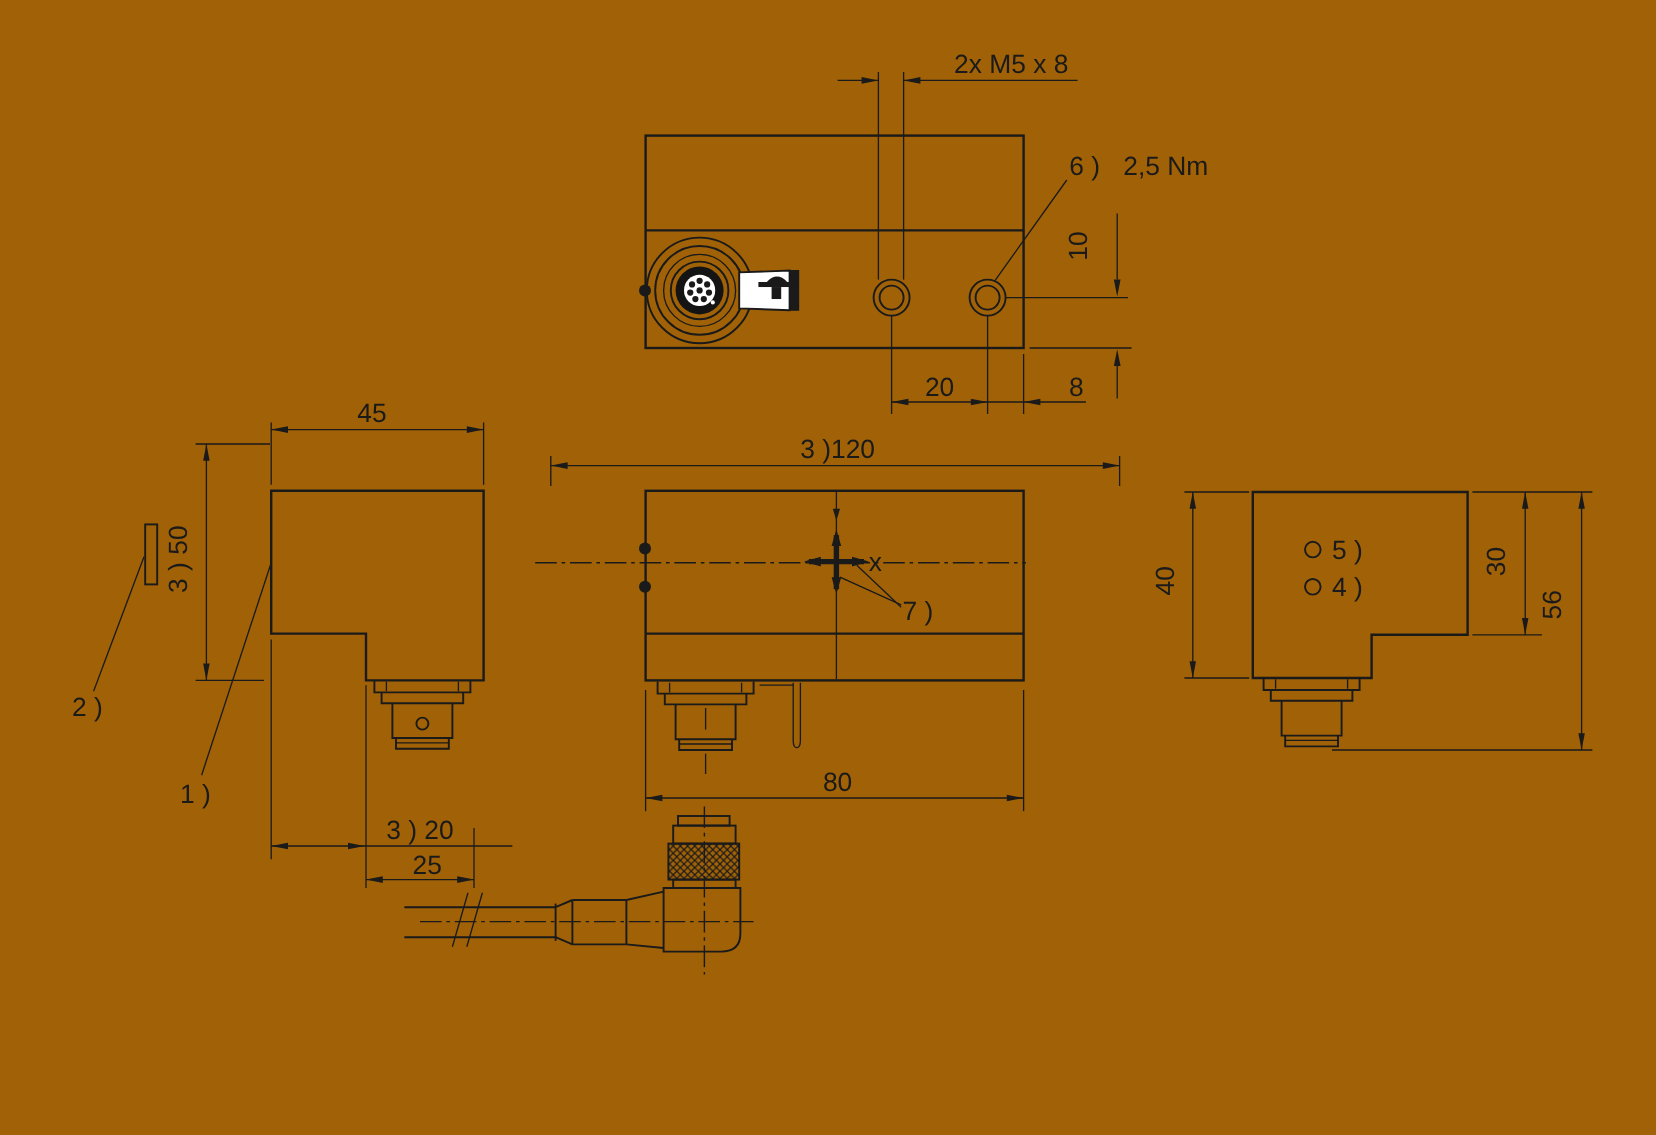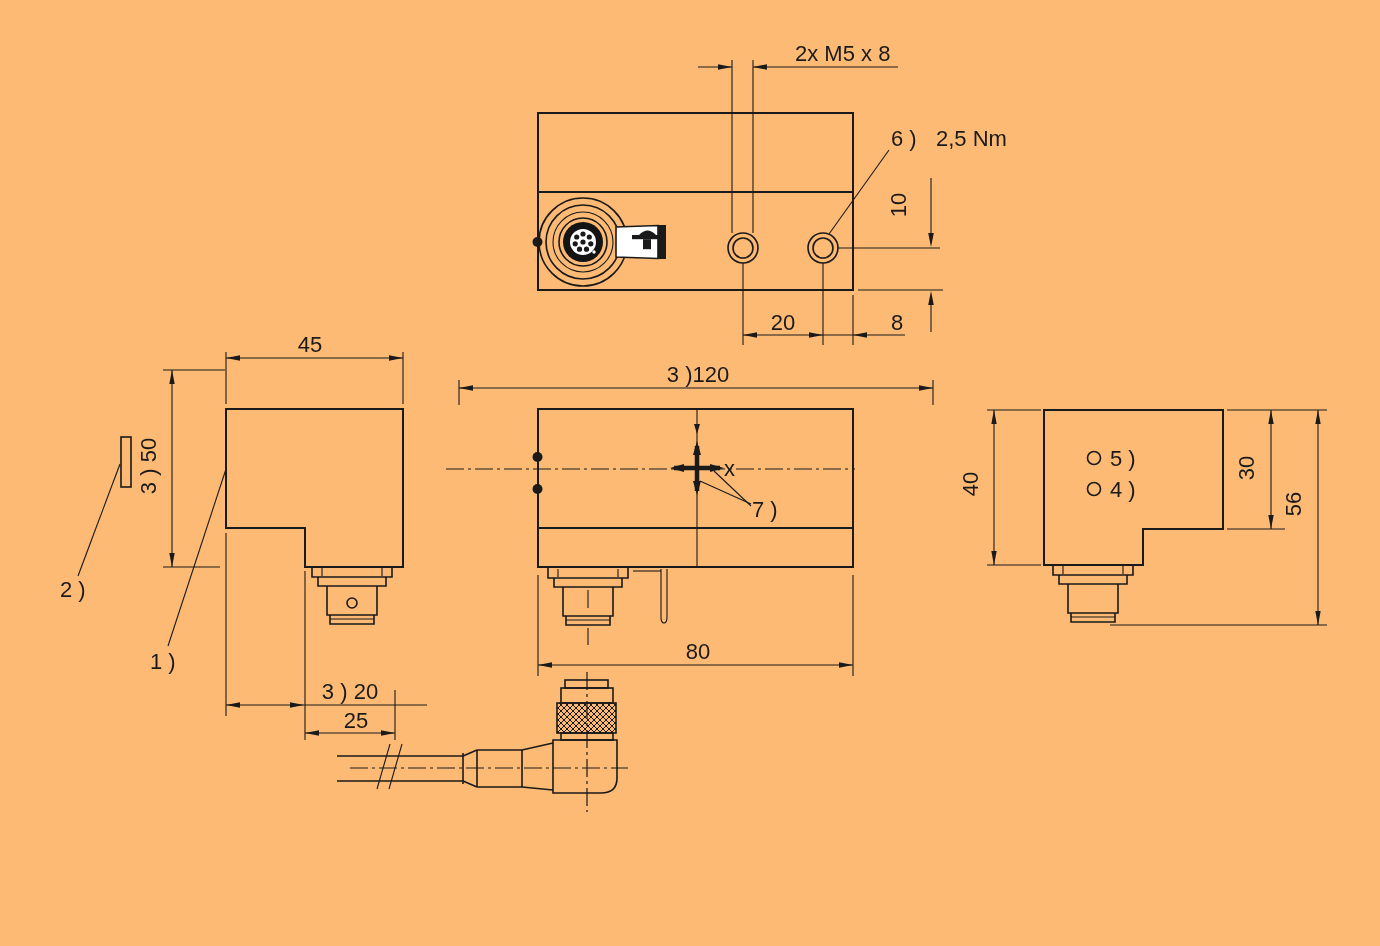--- a/index.html
+++ b/index.html
@@ -1,16 +1,16 @@
 <!DOCTYPE html>
 <html><head>
 <meta charset="utf-8">
 <style>
   html,body{margin:0;padding:0;background:#ffffff;}
-  .canvas{position:relative;width:1380px;height:946px;background:#fdba74;overflow:hidden;}
+  .canvas{position:relative;width:1380px;height:946px;background:#a16207;overflow:hidden;}
   svg{position:absolute;left:0;top:0;}
   text{font-family:"Liberation Sans",sans-serif;font-size:22px;fill:#1a1a1a;}
   .outline{stroke:#1a1a1a;stroke-width:2;fill:none;}
   .mid{stroke:#1a1a1a;stroke-width:1.6;fill:none;}
   .dim{stroke:#1a1a1a;stroke-width:1.1;fill:none;}
   .cl{stroke:#1a1a1a;stroke-width:1.2;fill:none;stroke-dasharray:18 4 3 4;}
   .fillb{fill:#1a1a1a;stroke:none;}
 </style>
 </head>
 <body>

